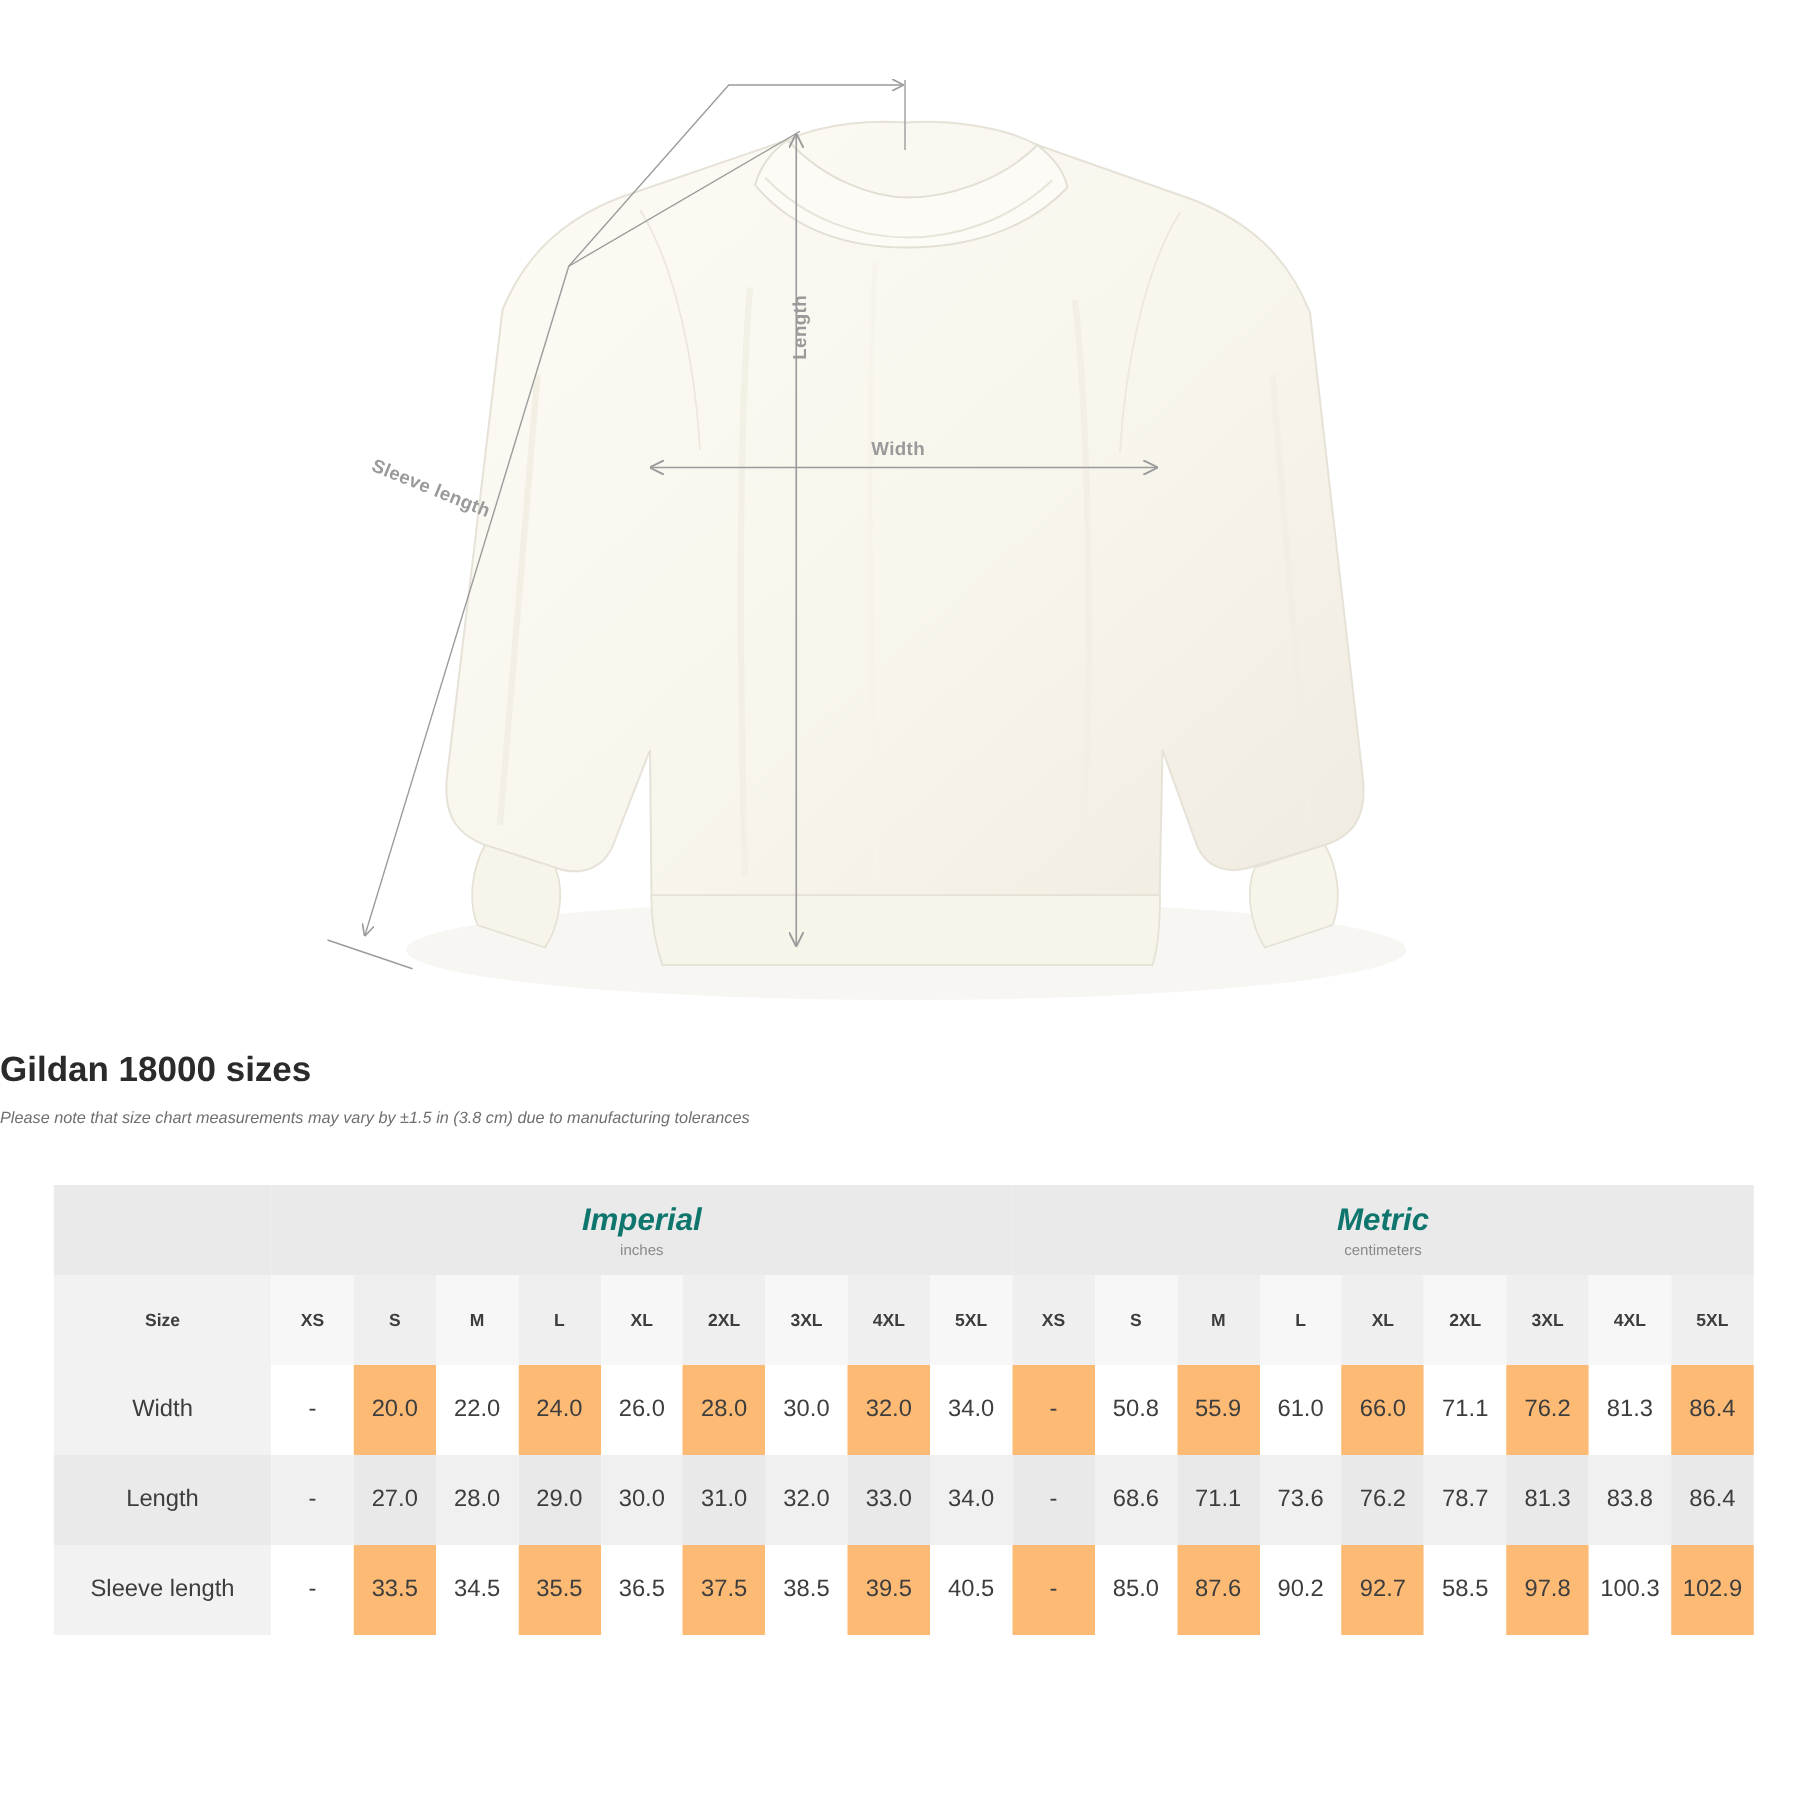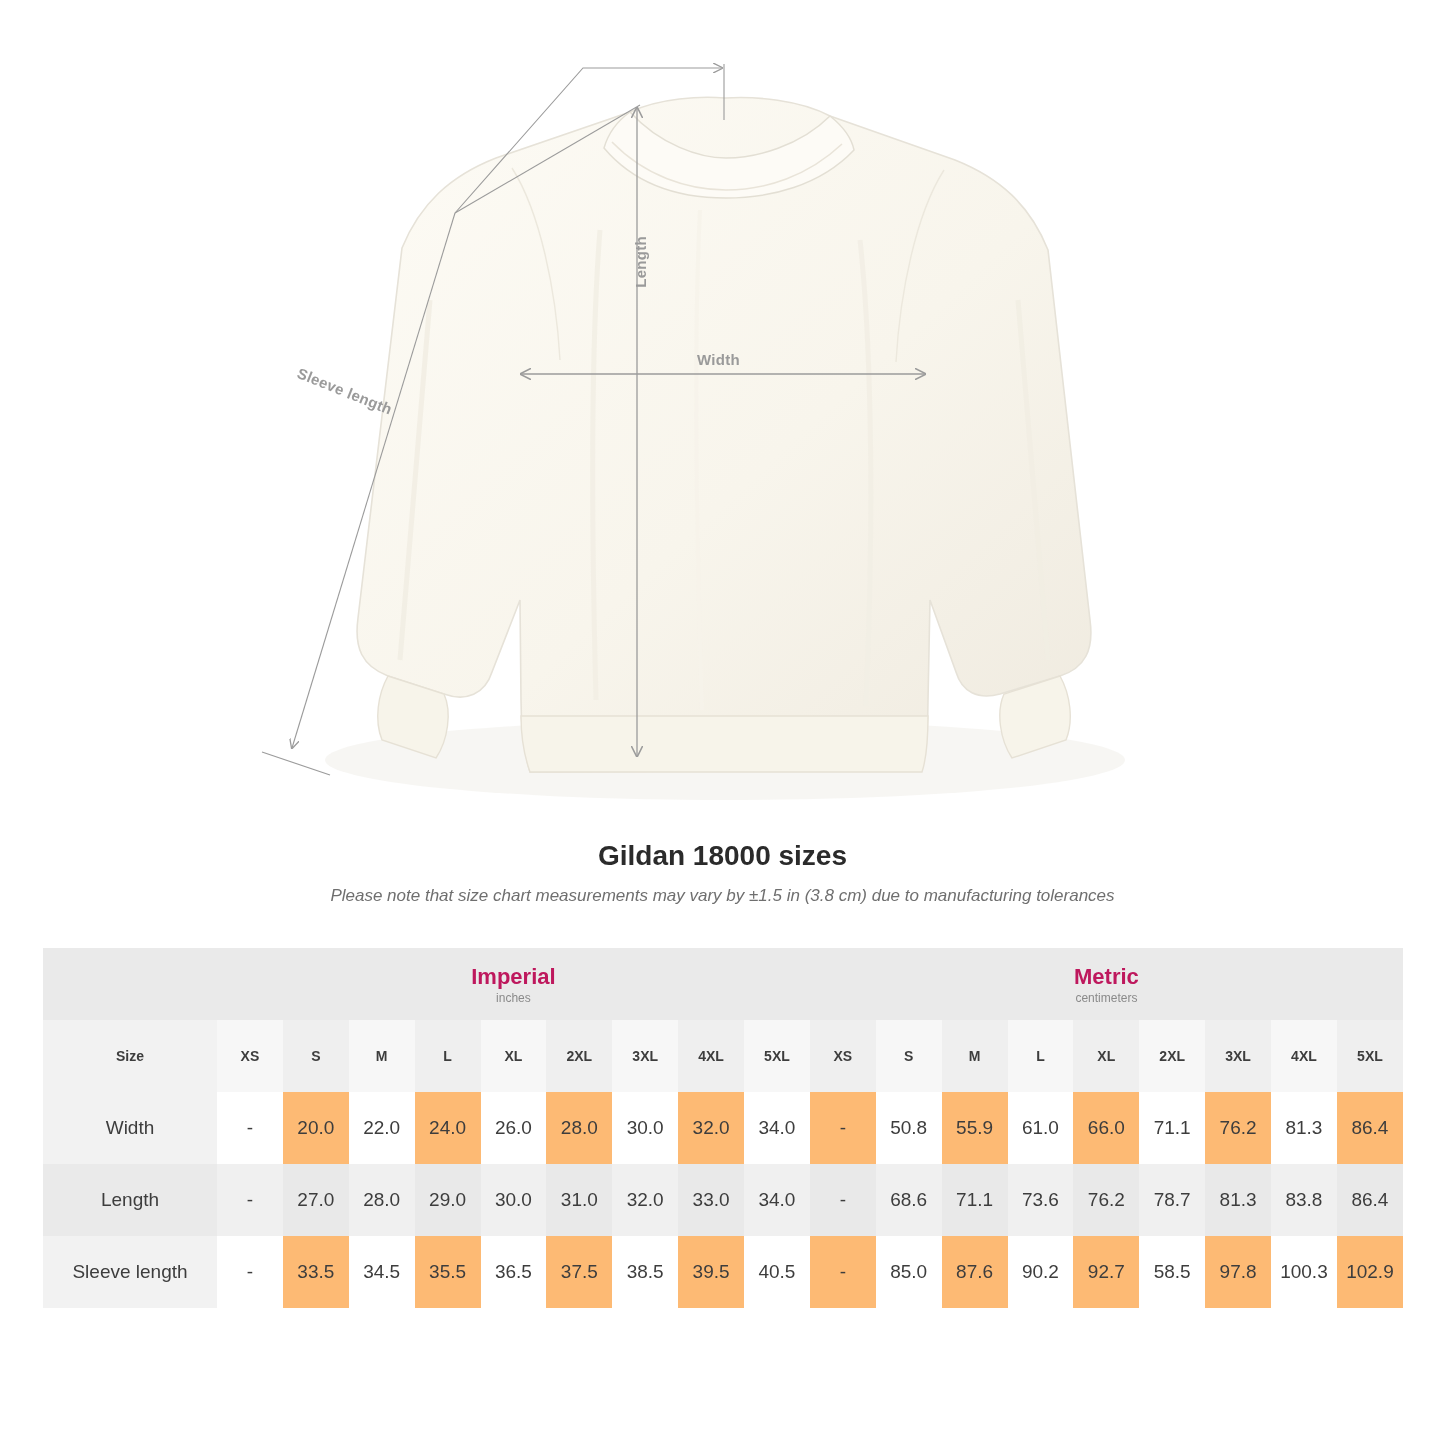--- a/index.html
+++ b/index.html
@@ -40,32 +40,32 @@
   }
   .dim-width { left: 697px; top: 351px; }
   .dim-sleeve {
     left: 295px; top: 380px;
     transform: rotate(-68deg);
     transform-origin: left top;
     writing-mode: vertical-rl;
   }
 
   
-  .title-block { text-align: center; margin-top: 10px; }
+  .title-block { text-align: left; margin-top: 10px; }
   .chart-title {
     font-size: 28px;
     font-weight: bold;
     color: #2b2b2b;
     margin: 0 0 14px 0;
   }
   .chart-note {
-    font-size: 17px;
+    font-size: 13px;
     font-style: italic;
     color: #6f6f6f;
-    margin: 11px;
+    margin: 0;
   }
 
   
   .table-wrap {
     position: absolute;
     left: 43px;
     top: 948px;
     width: 1360px;
   }
   table.size-table {
@@ -80,23 +80,24 @@
     border: 0;
     padding: 0;
     height: 72px;
     font-weight: normal;
   }
   .unit-head {
     height: 112px;
     background: #eaeaea;
   }
   .unit-name {
-    font-size: 22px;
+    font-size: 25px;
+    font-style: italic;
     font-weight: bold;
-    color: #be185d;
+    color: #0f766e;
     line-height: 1.25;
   }
   .unit-sub {
     font-size: 12px;
     color: #8a8a8a;
   }
   .row-head {
     font-weight: bold;
     font-size: 19px;
     color: #2f2f2f;

